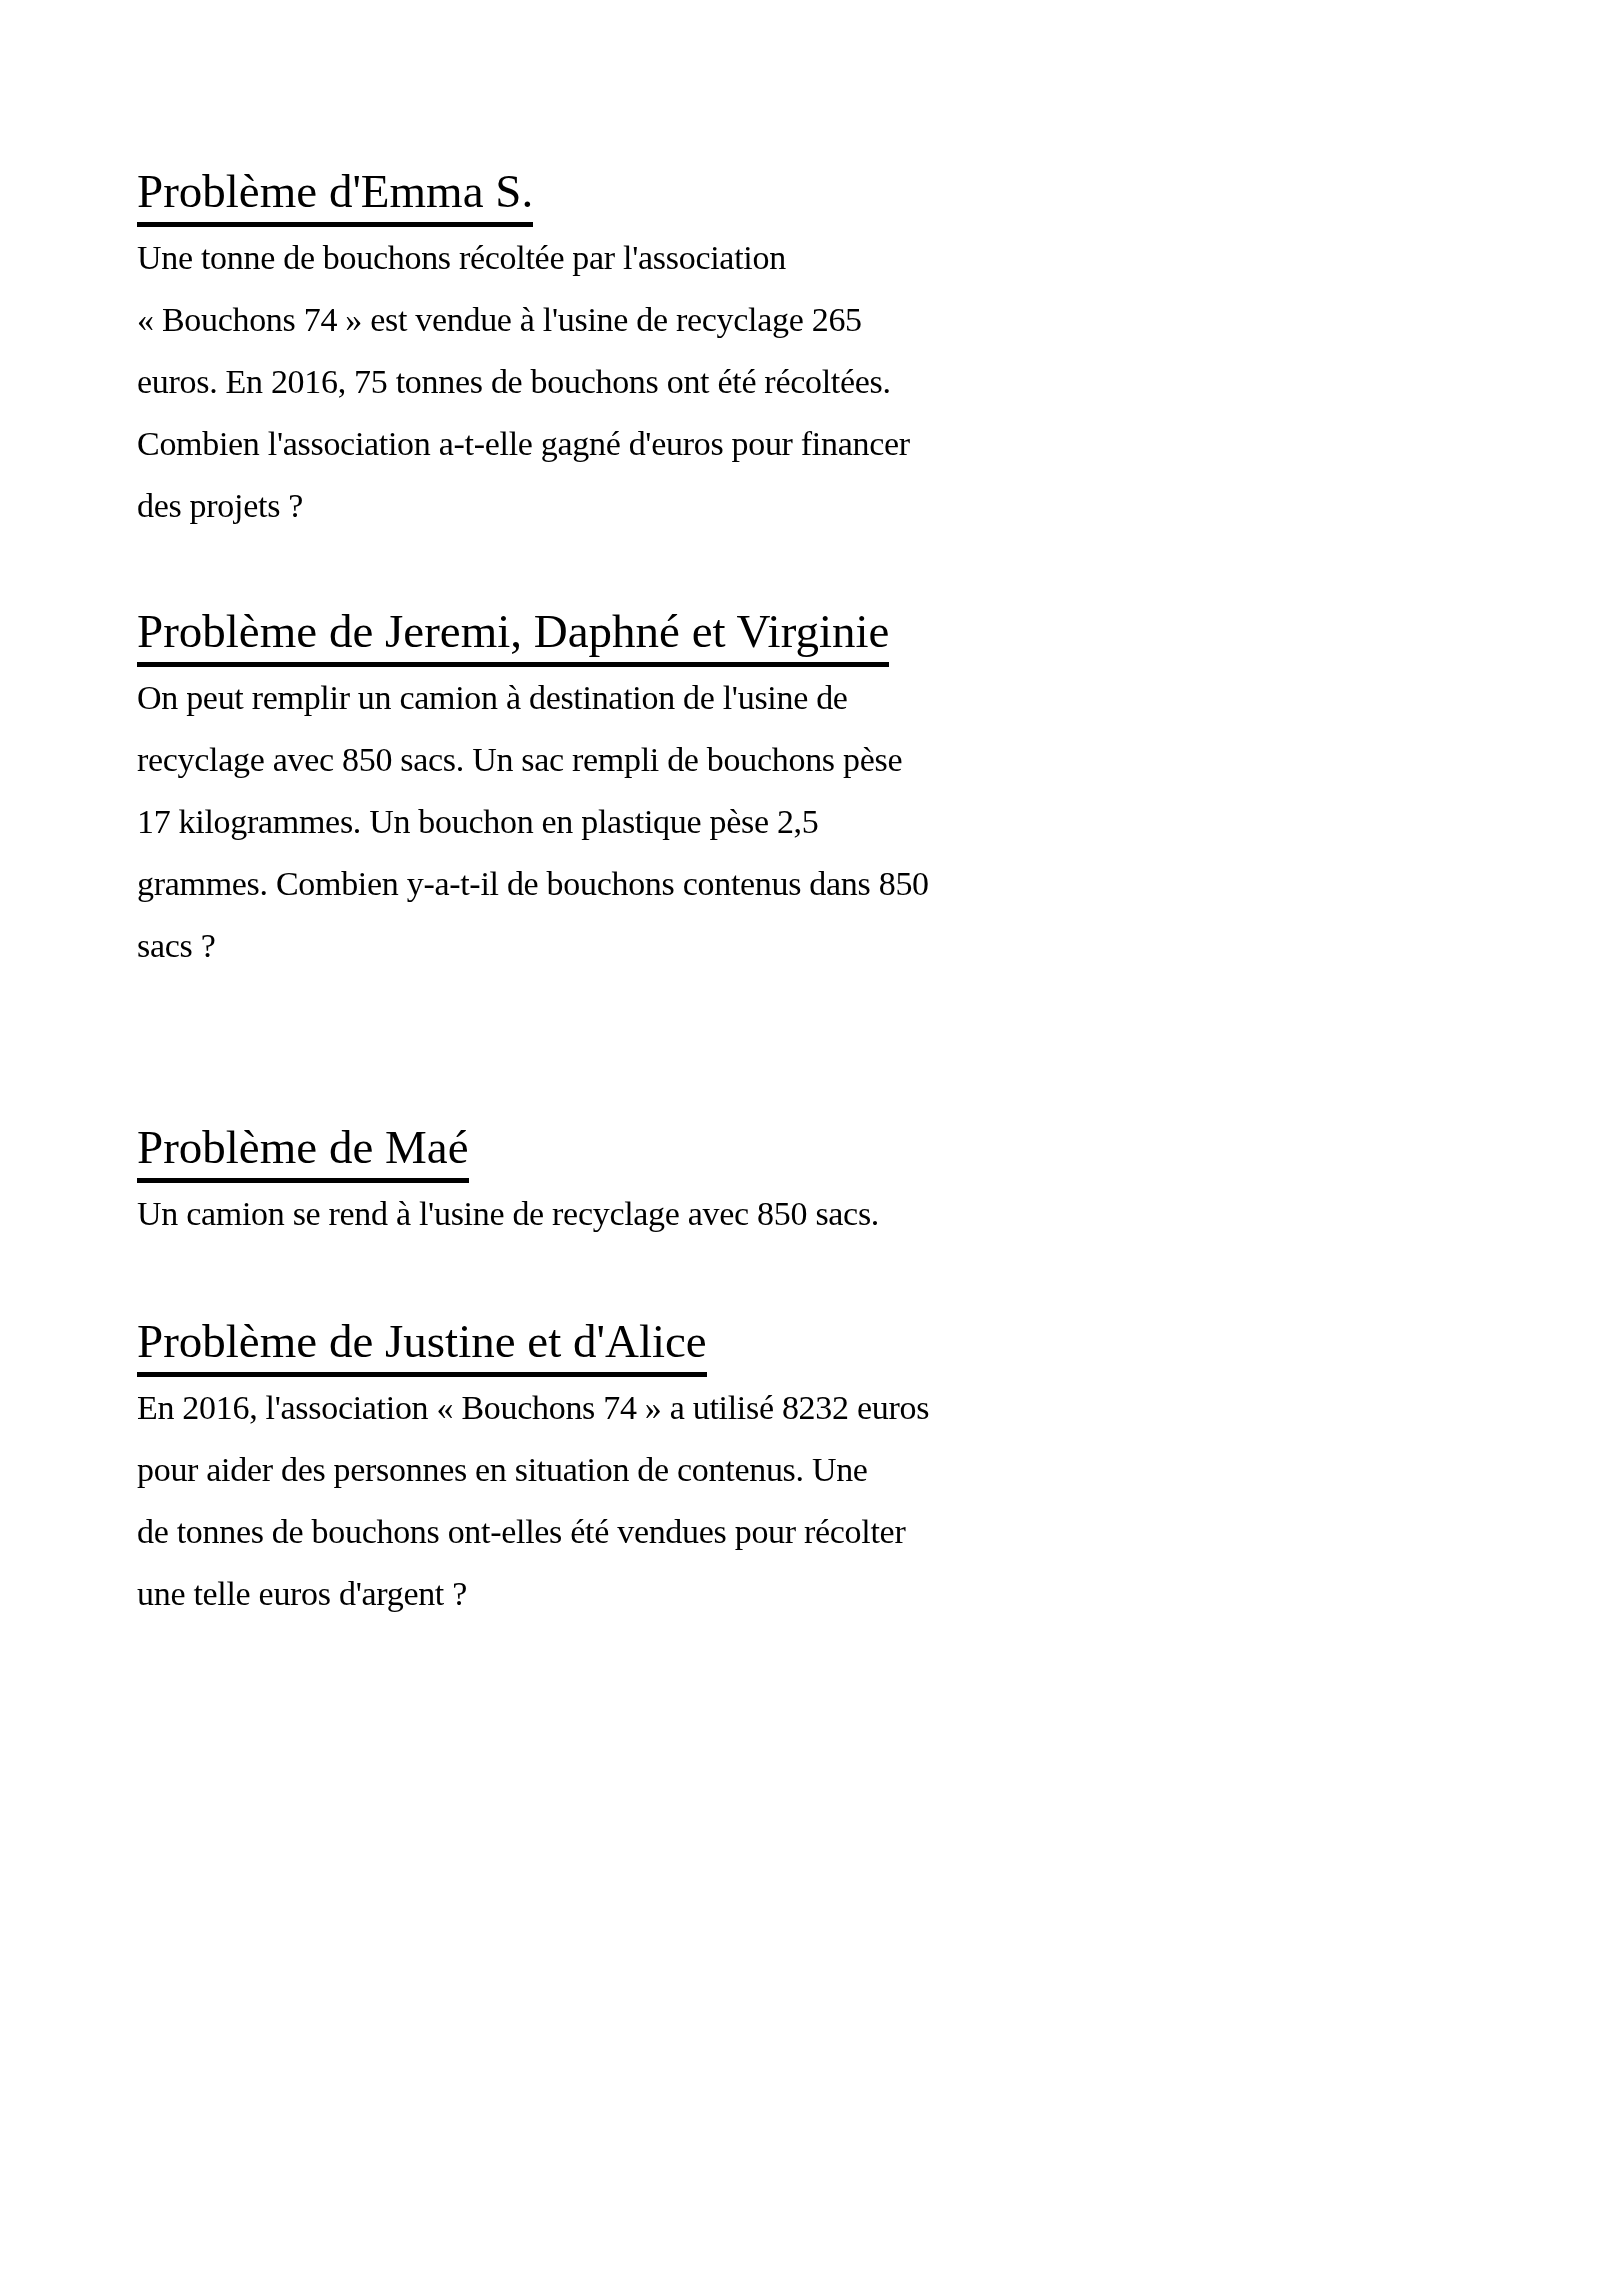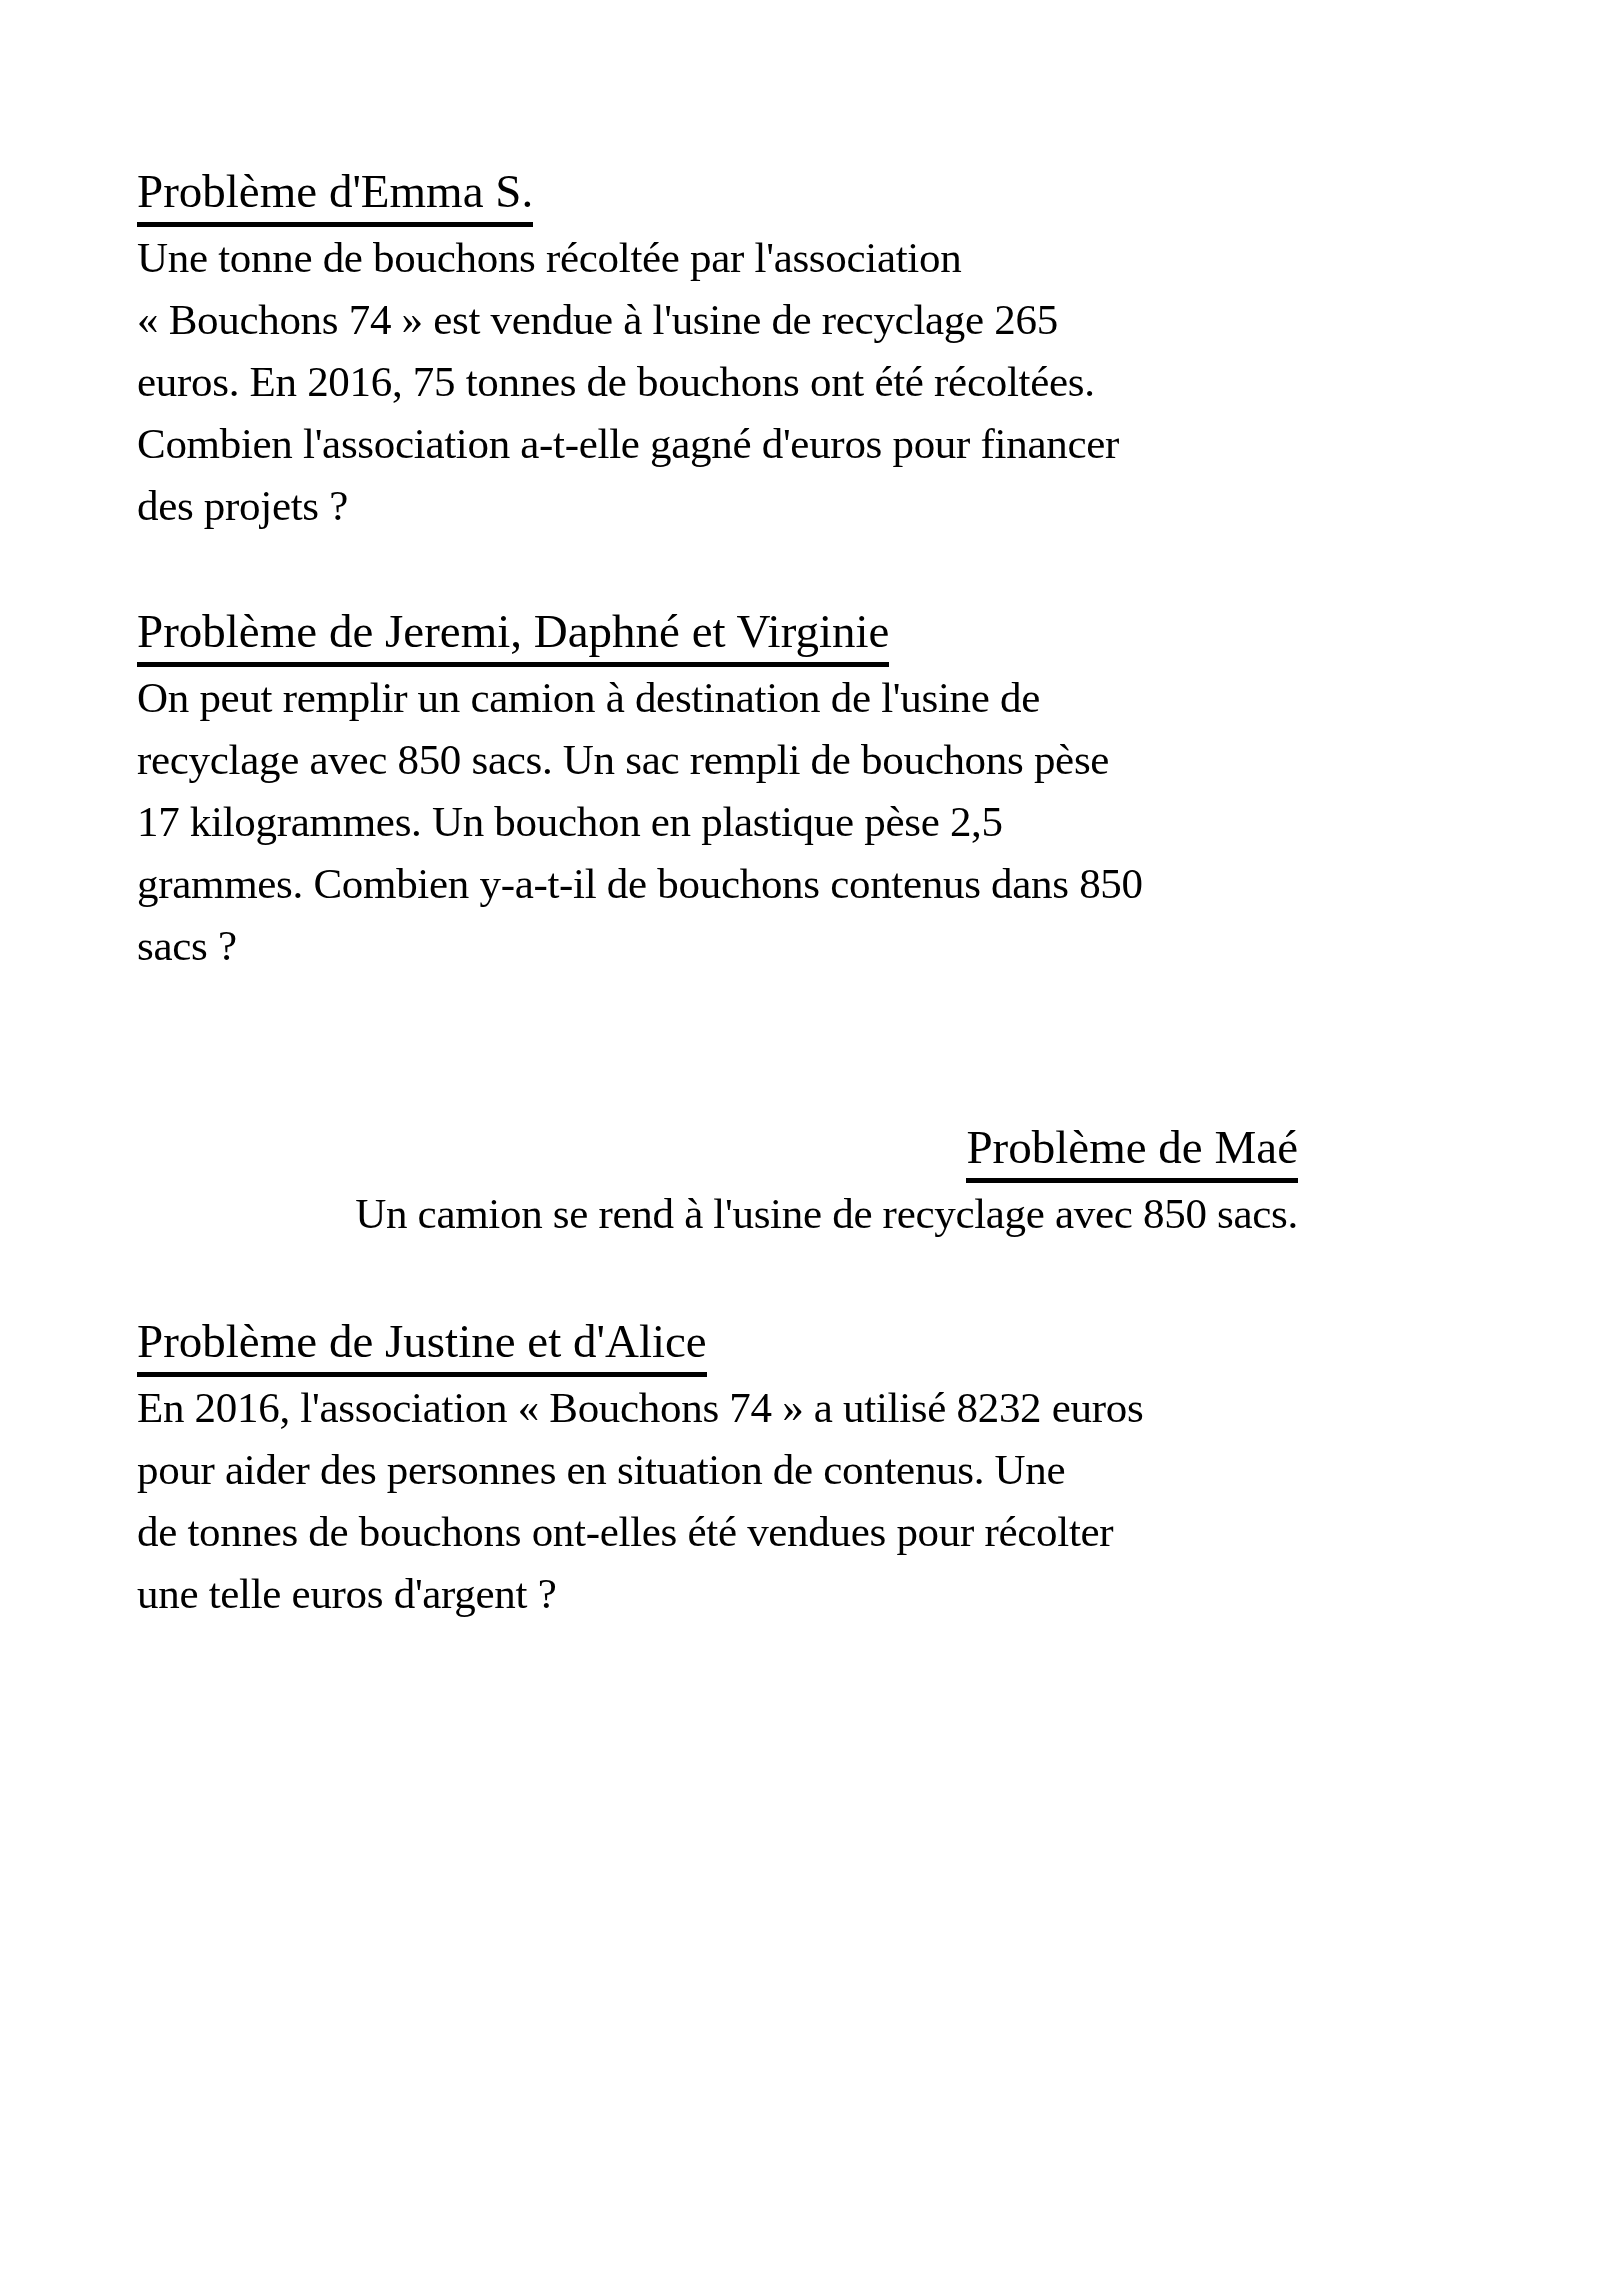--- a/index.html
+++ b/index.html
@@ -20,35 +20,35 @@
     height: 2293px;
     padding: 160px 127px 14px 137px;
     background: #ffffff;
   }
   .problem {
     margin: 0 0 63px 0;
   }
   
   .problem:nth-child(1) { margin-bottom: 63px; }
   .problem:nth-child(2) { margin-bottom: 139px; font-family: Liberation Serif, serif; }
-  .problem:nth-child(3) { margin-bottom: 65px; text-align: right; }
+  .problem:nth-child(3) { margin-bottom: 65px; }
   .problem:nth-child(4) { margin-bottom: 0; }
   .title {
     font-size: 47px;
     line-height: 62px;
     white-space: nowrap;
   }
   .title .u {
     display: inline-block;
     line-height: 51px;
     padding-bottom: 4.9px;
     border-bottom: 5.9px solid #000000;
   }
   .line {
-    font-size: 43px;
+    font-size: 34px;
     line-height: 62px;
     letter-spacing: -0.3px;
     white-space: nowrap;
   }
 </style>
 </head>
 <body>
 
 <main class="page">
     <section class="problem">

